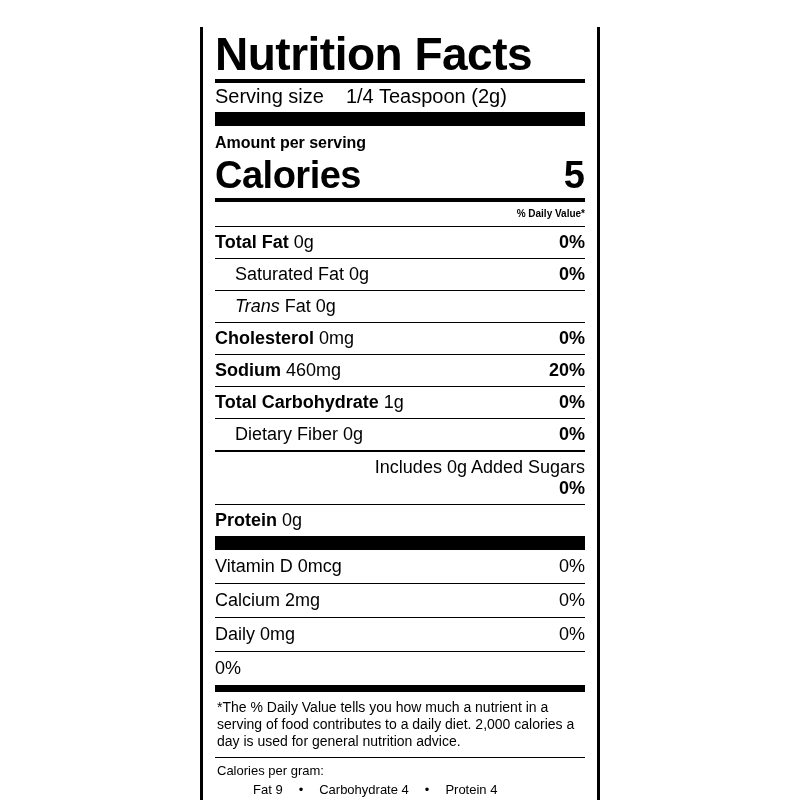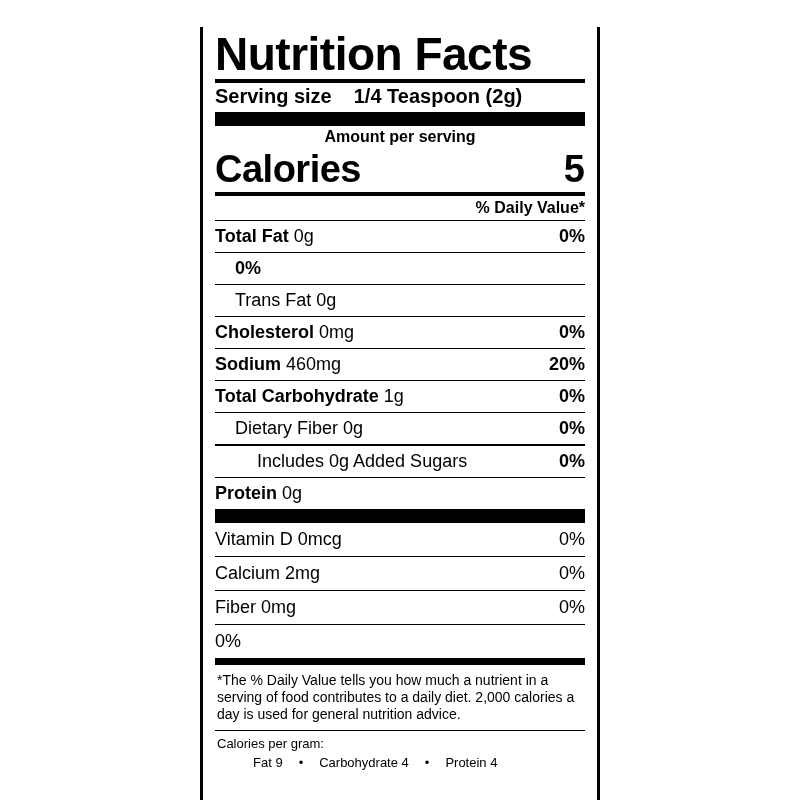--- a/index.html
+++ b/index.html
@@ -46,69 +46,68 @@
   .rule-med  { border-bottom: 4px solid #000; }
   .rule-thick{ border-bottom: 14px solid #000; }
   .rule-mid  { border-bottom: 7px solid #000; }
 
   .servings {
     font-size: 19px;
     line-height: 24px;
     padding-top: 2px;
   }
   .serving-size {
-    font-weight: bold;
+    font-weight: normal;
     font-size: 20px;
     line-height: 26px;
     display: flex;
     padding-bottom: 3px;
   }
   .serving-size .ss-label { white-space: nowrap; }
   .serving-size .ss-value { margin-left: 22px; white-space: nowrap; }
 
   .amount {
     font-weight: bold;
     font-size: 16px;
     line-height: 22px;
-    padding-top: 0;
-    text-align: center;
+    padding-top: 6px;
   }
 
   .calories-row {
     display: flex;
     align-items: baseline;
     justify-content: space-between;
     font-weight: bold;
     padding-bottom: 2px;
   }
   .calories-row .cal-label { font-size: 38px; line-height: 42px; letter-spacing: -0.5px;}
   .calories-row .cal-value { font-size: 38px; line-height: 42px; }
 
   .dv-header {
     text-align: right;
     font-weight: bold;
-    font-size: 16px;
+    font-size: 10px;
     line-height: 20px;
     padding: 2px 0 2px 0;
   }
 
   .row {
     display: flex;
     justify-content: space-between;
     align-items: flex-end;
     font-size: 18px;
     line-height: 21px;
     padding: 5px 0 5px 0;
   }
   .row .nm { white-space: nowrap; }
   .row .pct { font-weight: bold; white-space: nowrap; }
   .b { font-weight: bold; }
-  .i { }
+  .i { font-style: italic; }
   .ind1 { padding-left: 20px; }
-  .ind2 { padding-left: 42px; }
+  .ind2 { padding-left: 42px; flex-direction: column; }
 
   .vit-row {
     display: flex;
     justify-content: space-between;
     align-items: flex-start;
     font-size: 18px;
     line-height: 21px;
     padding: 6px 0 6px 0;
   }
 
@@ -160,20 +159,21 @@
     <div class="dv-header">% Daily Value*</div>
     <div class="rule-thin"></div>
 
     <div id="nutrient-rows">
         <div class="row">
           <span class="nm"><span class="b">Total Fat</span><span> 0g</span></span>
           <span class="pct">0%</span>
         </div>
         <div class="rule-thin"></div>
         <div class="row ind1">
+          <span class="nm"><span>Saturated Fat</span><span> 0g</span></span>
           <span class="pct">0%</span>
         </div>
         <div class="rule-thin"></div>
         <div class="row ind1">
           <span class="nm"><span class="i">Trans</span><span> Fat 0g</span></span>
           <span class="pct"></span>
         </div>
         <div class="rule-thin"></div>
         <div class="row">
           <span class="nm"><span class="b">Cholesterol</span><span> 0mg</span></span>
@@ -214,21 +214,21 @@
           <span>Vitamin D 0mcg</span>
           <span>0%</span>
         </div>
         <div class="rule-thin"></div>
         <div class="vit-row">
           <span>Calcium 2mg</span>
           <span>0%</span>
         </div>
         <div class="rule-thin"></div>
         <div class="vit-row">
-          <span>Fiber 0mg</span>
+          <span>Daily 0mg</span>
           <span>0%</span>
         </div>
         <div class="rule-thin"></div>
         <div class="vit-row">
           <span>0%</span>
         </div>
       </div>
 
     <div class="rule-mid"></div>
 

